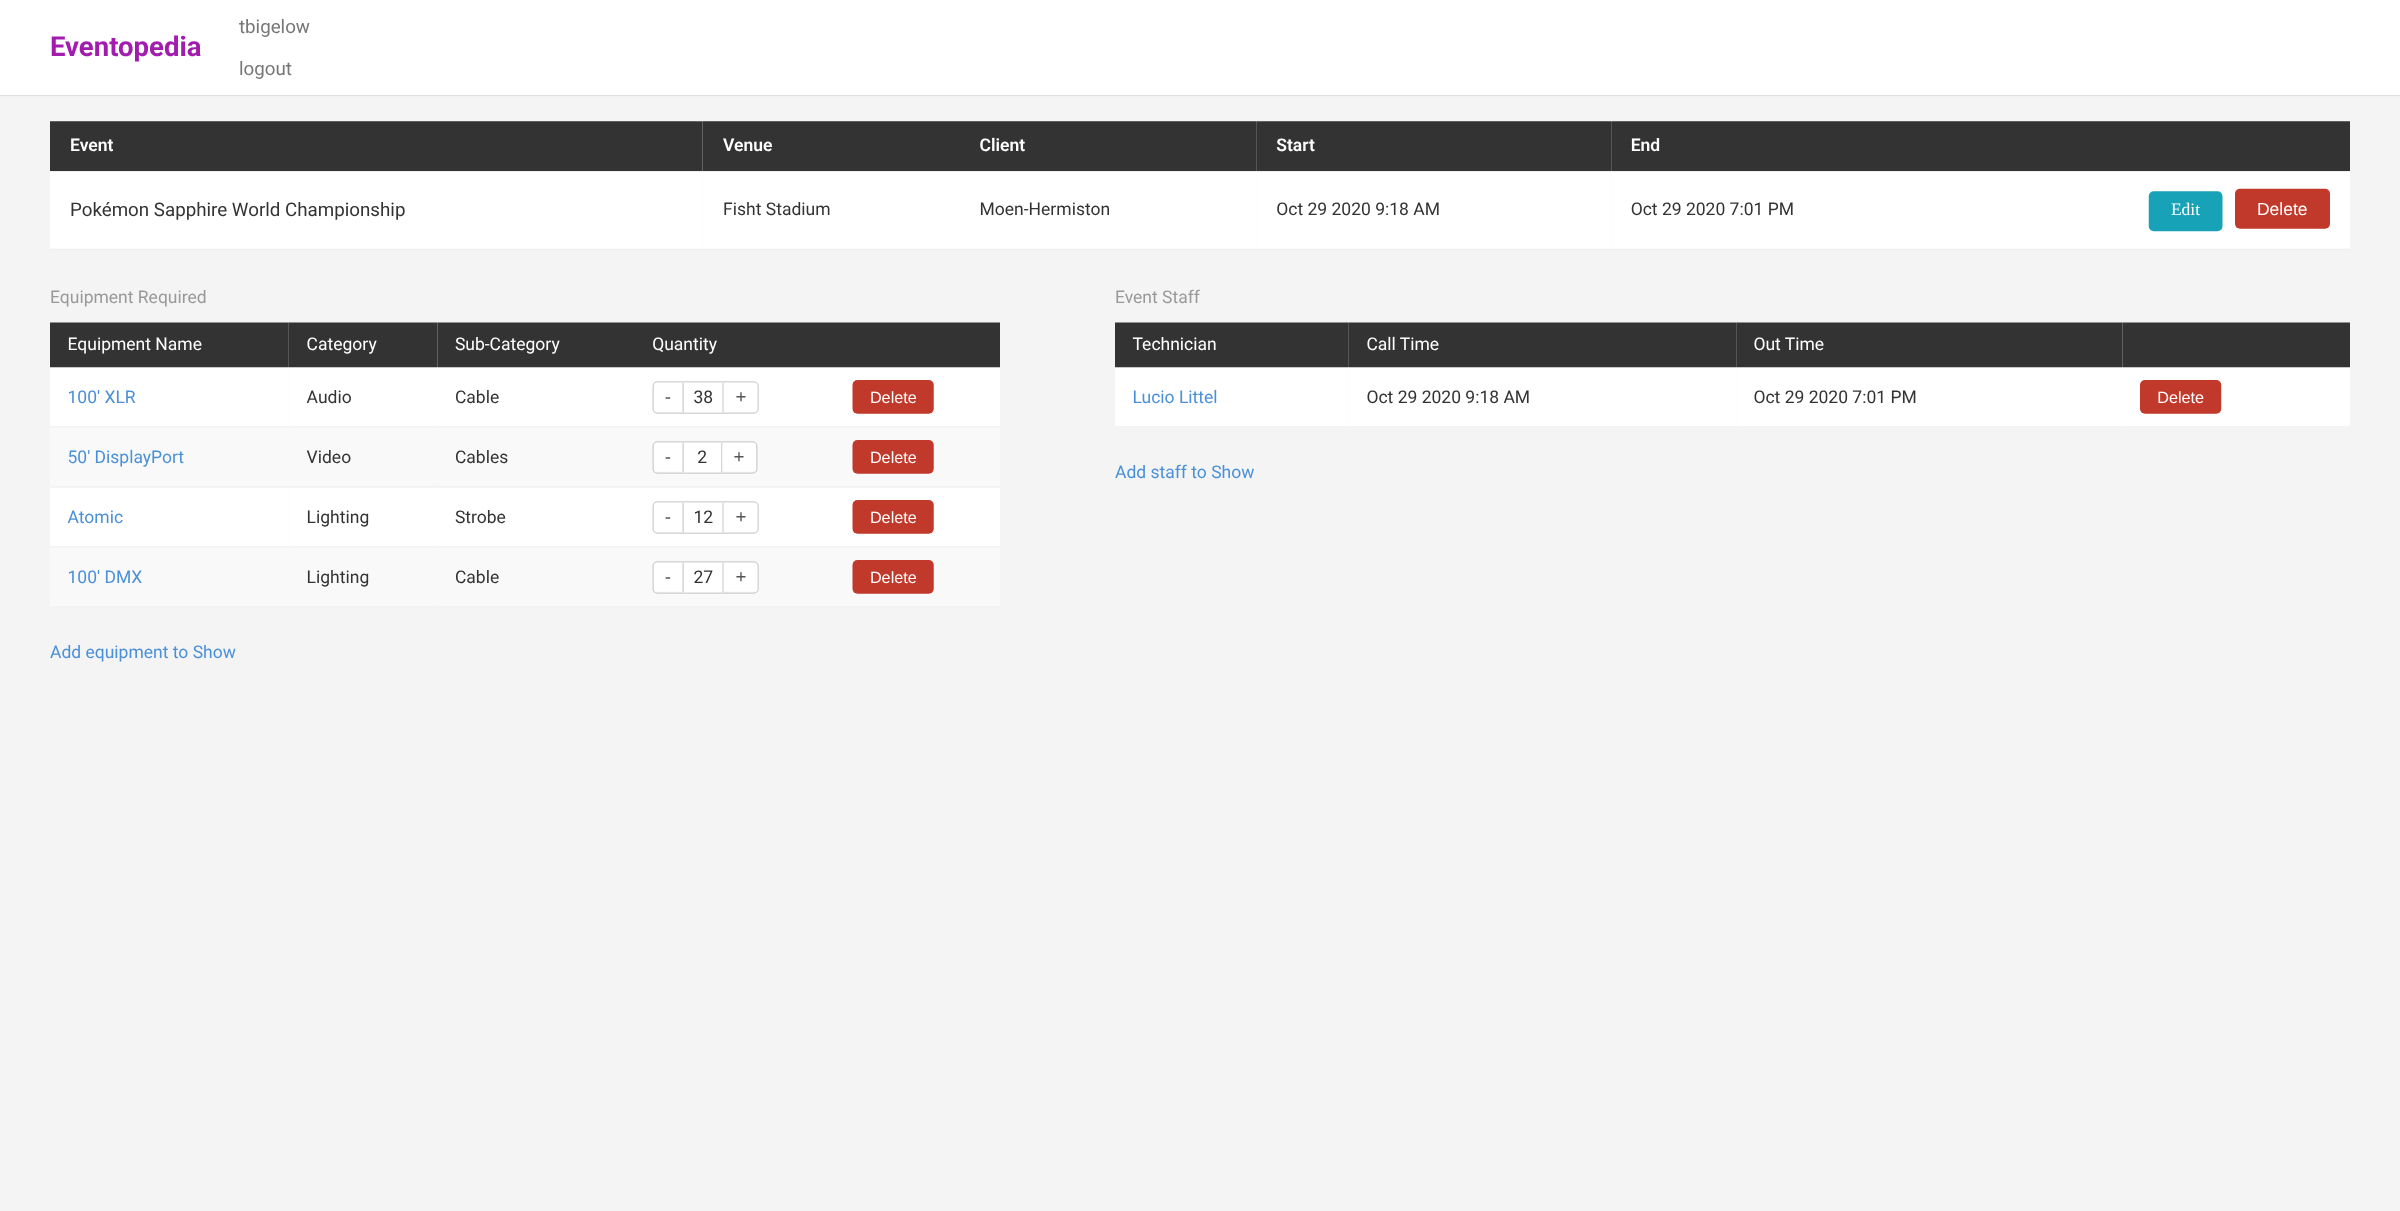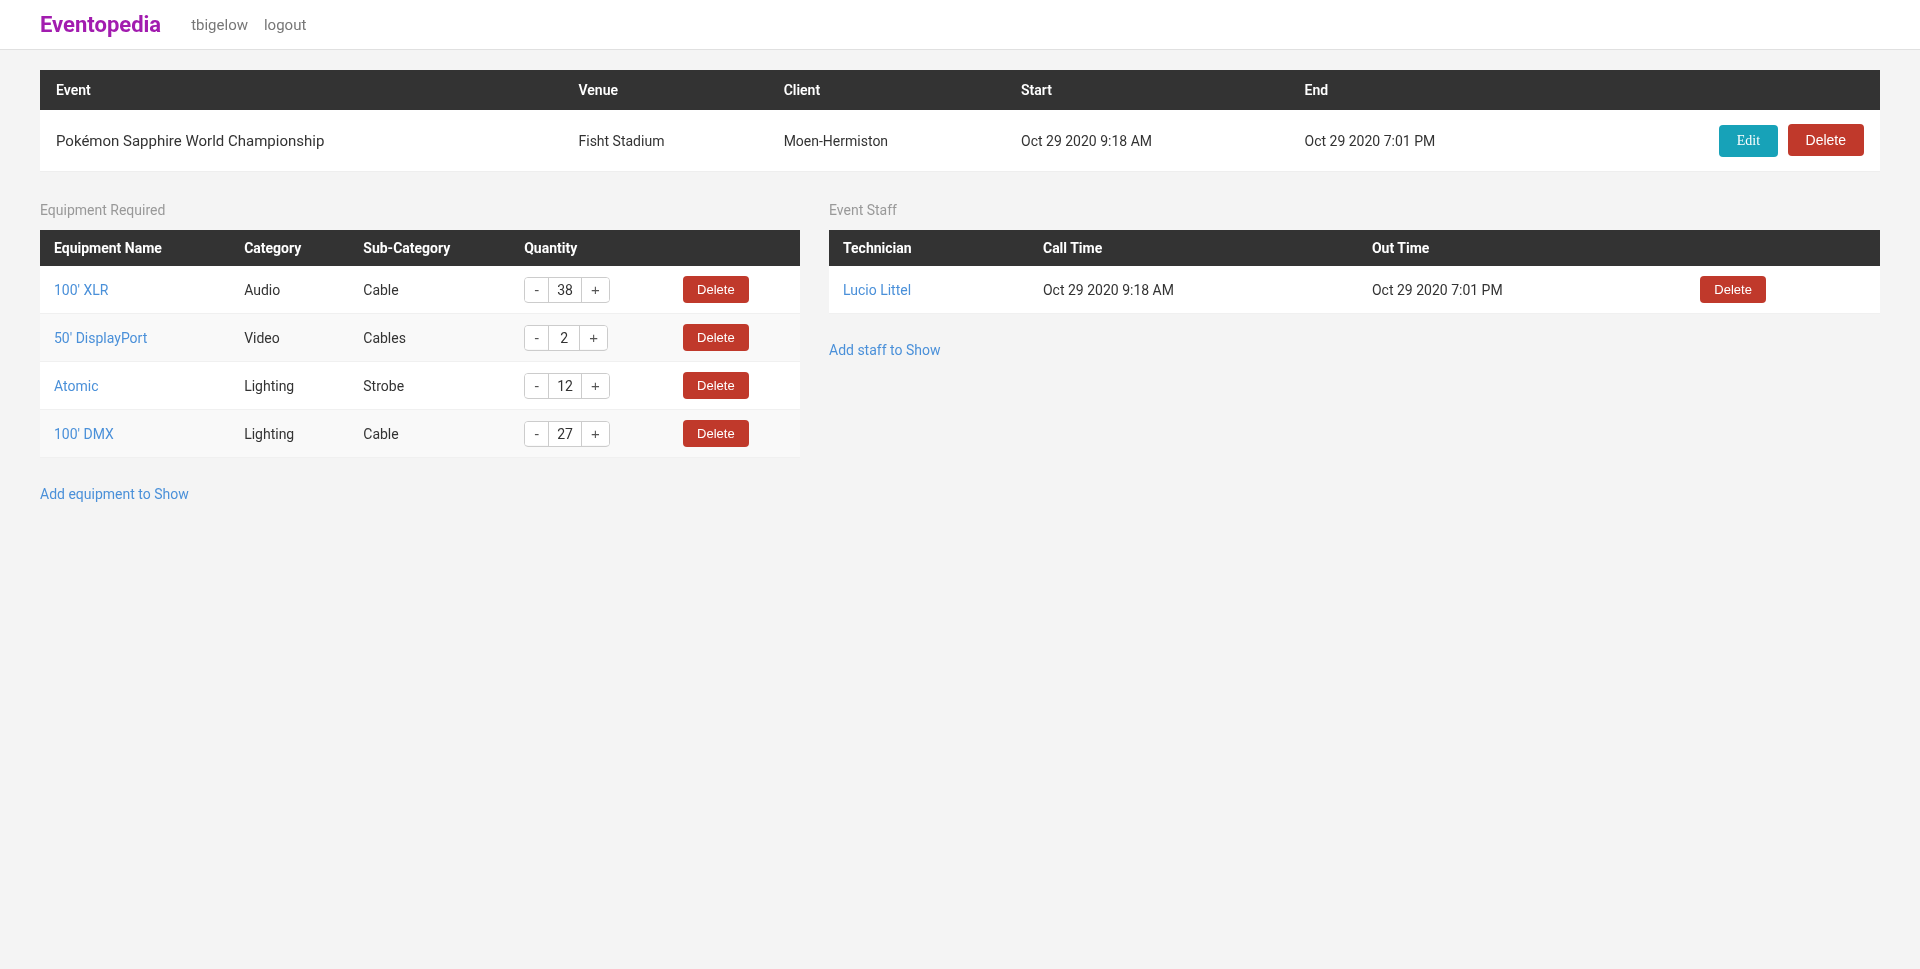--- a/index.html
+++ b/index.html
@@ -33,20 +33,21 @@
       color: #777;
       text-decoration: none;
       font-size: 15px;
       cursor: pointer;
     }
     .navbar-right {
       display: flex;
       gap: 16px;
       color: #777;
       font-size: 15px;
+      flex-direction: column;
     }
     .navbar-right span { cursor: pointer; }
 
     
     .content {
       padding: 20px 40px;
     }
 
     
     .event-table {
@@ -98,21 +99,21 @@
       border: none;
       padding: 6px 14px;
       border-radius: 4px;
       cursor: pointer;
       font-size: 13px;
     }
 
     
     .two-col {
       display: flex;
-      gap: 29px;
+      gap: 92px;
       align-items: flex-start;
     }
     .col-left { flex: 1; max-width: 760px; }
     .col-right { flex: 1; }
 
     .section-title {
       color: #999;
       font-size: 14px;
       margin-bottom: 12px;
     }
@@ -121,21 +122,21 @@
     .data-table {
       width: 100%;
       border-collapse: collapse;
       margin-bottom: 20px;
     }
     .data-table th {
       background: #333;
       color: #fff;
       padding: 10px 14px;
       text-align: left;
-      font-weight: 700;
+      font-weight: 400;
       font-size: 14px;
     }
     .data-table td {
       background: #fff;
       padding: 10px 14px;
       border-bottom: 1px solid #f0f0f0;
       vertical-align: middle;
     }
     .data-table tr:nth-child(even) td { background: #f9f9f9; }
 

